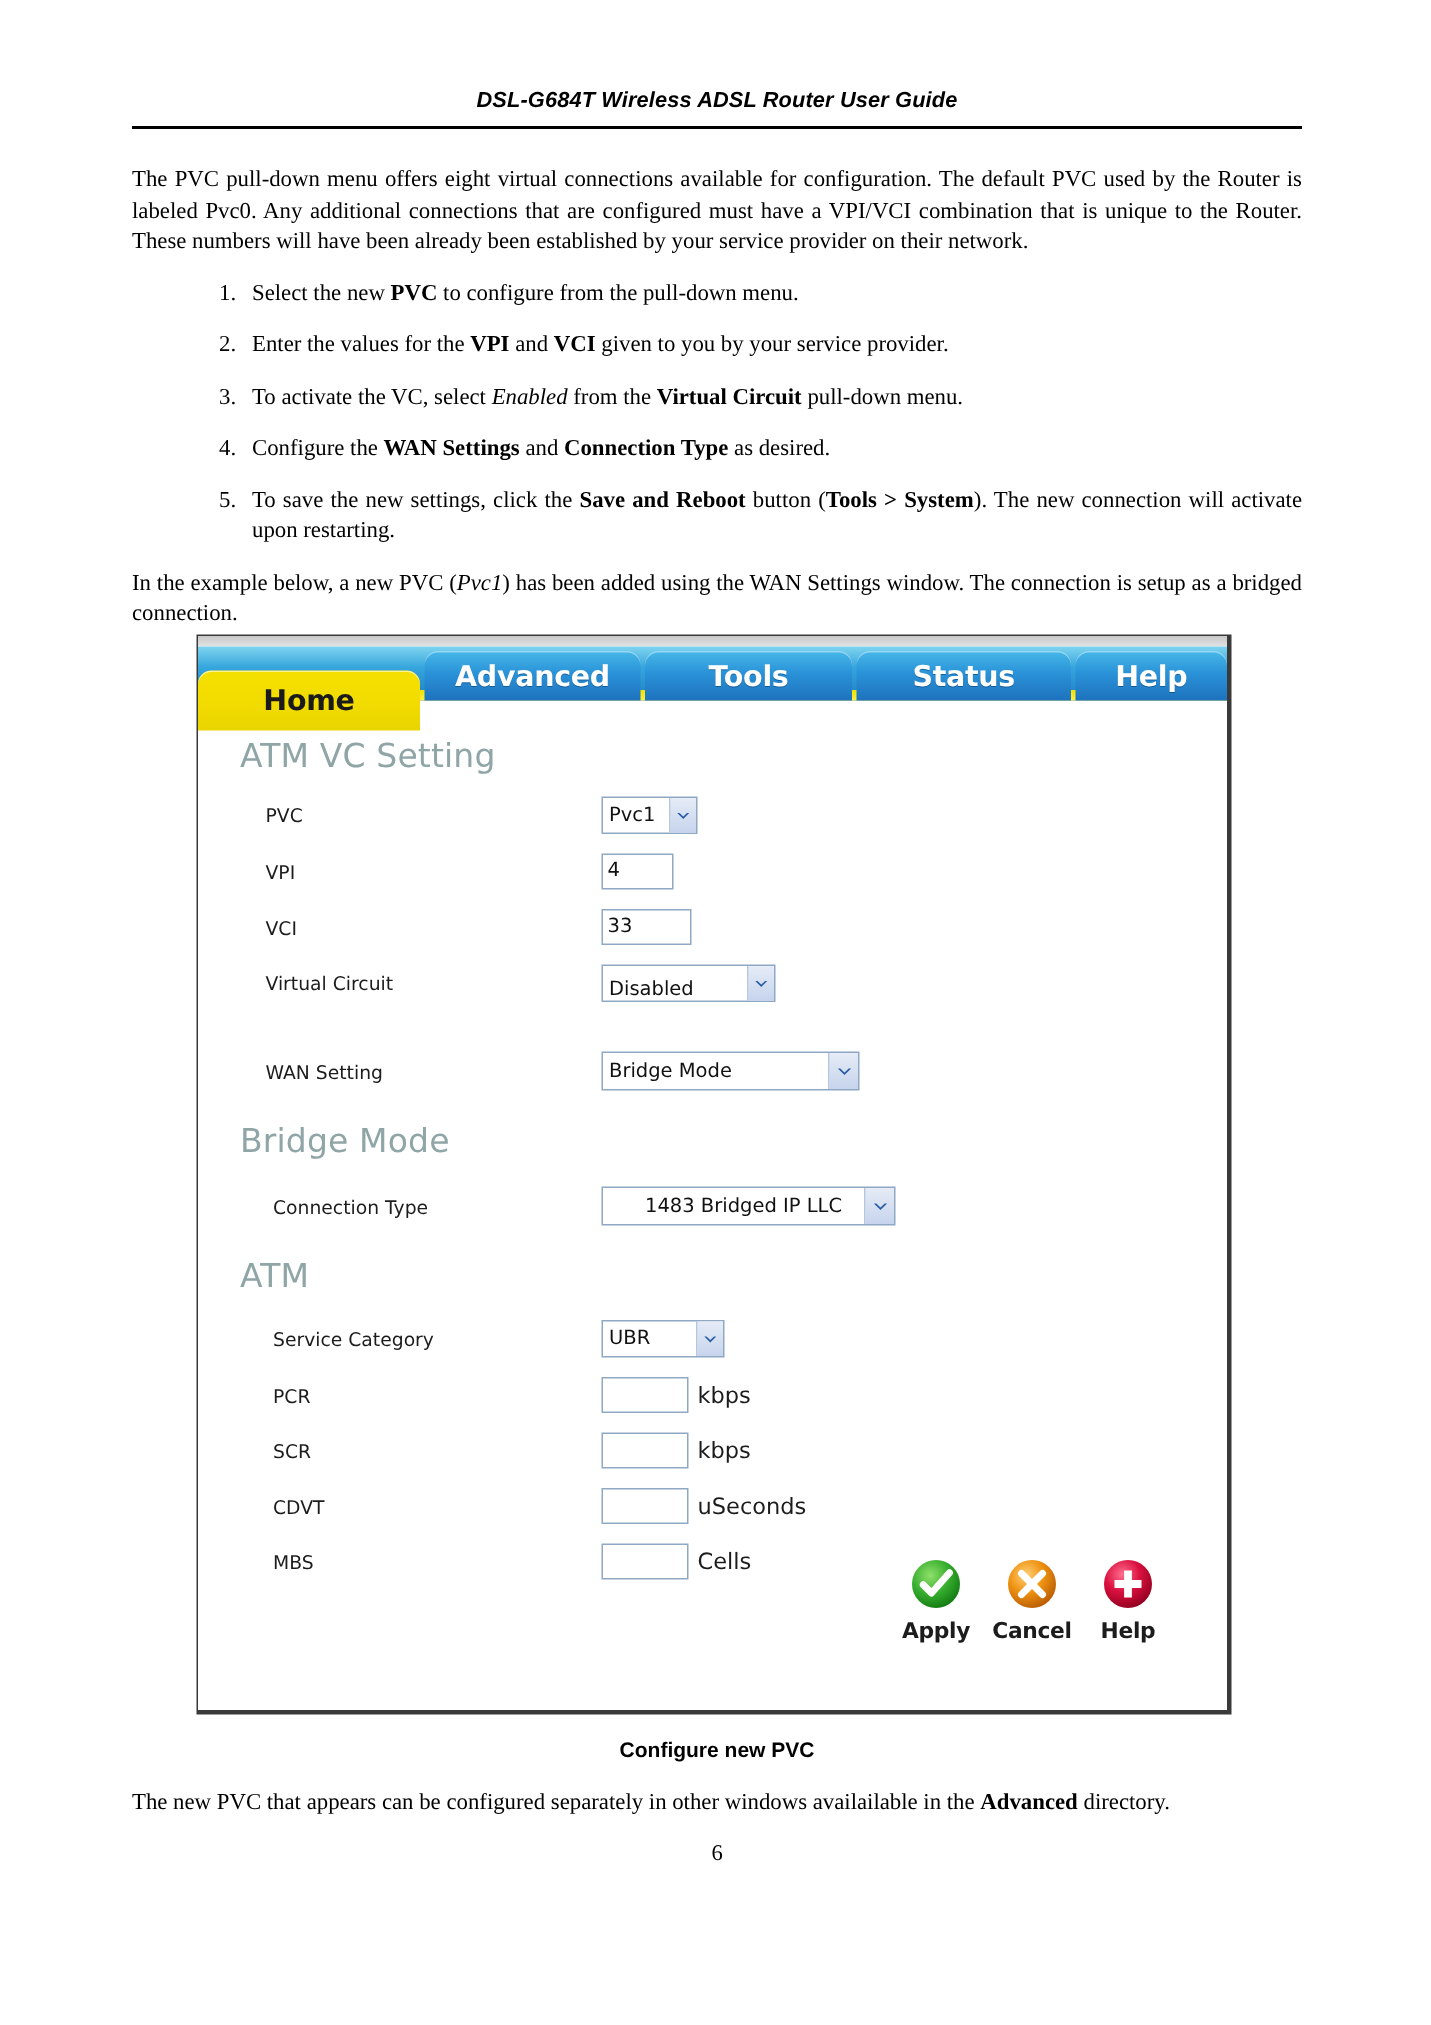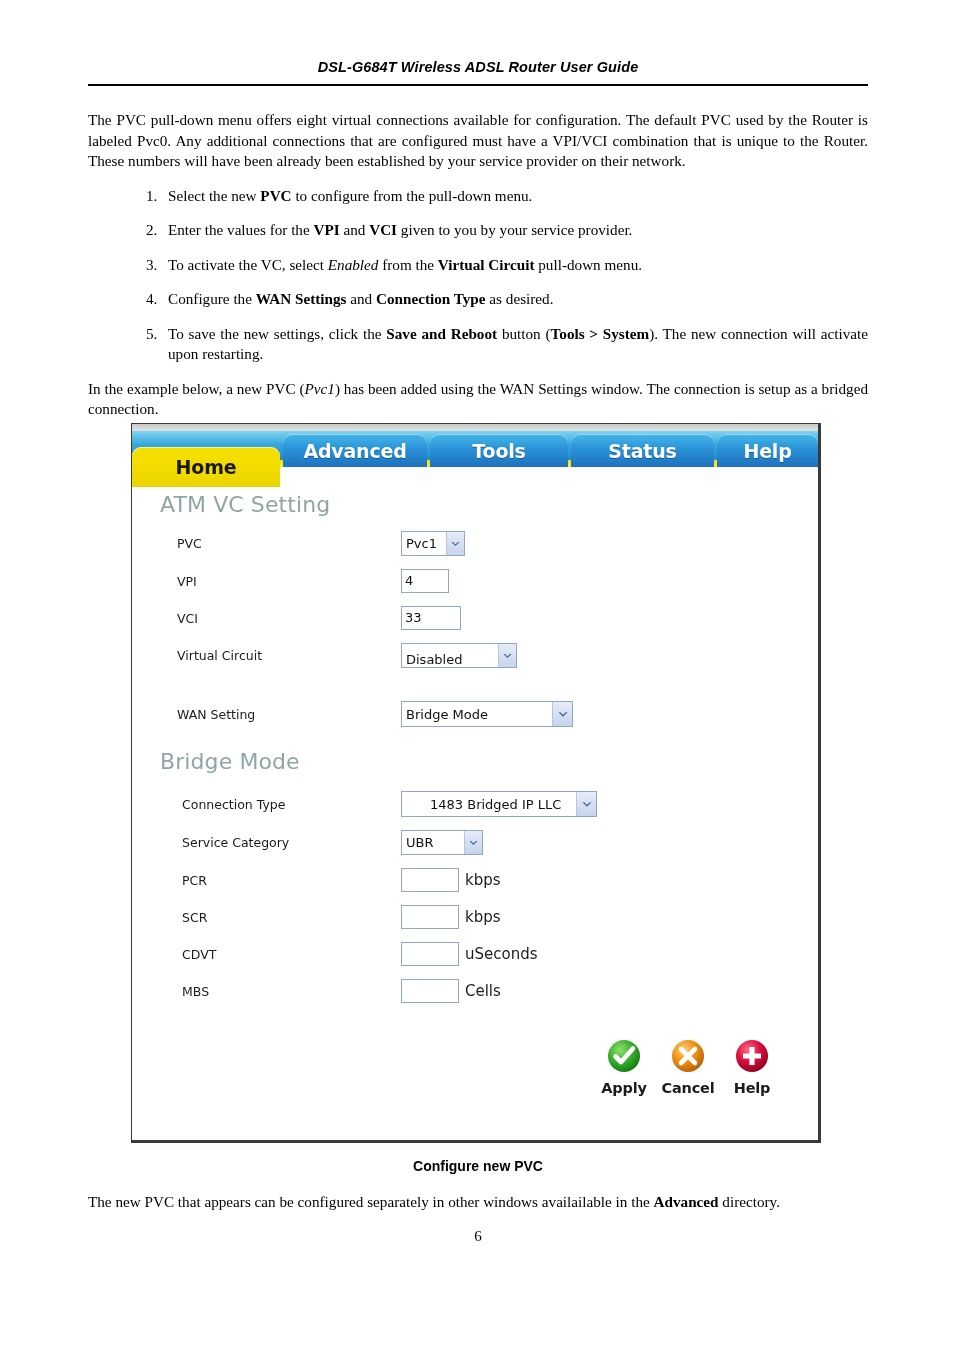--- a/index.html
+++ b/index.html
@@ -400,20 +400,21 @@
       <span class="sel w-conn">
         <span class="selval">1483 Bridged IP LLC</span>
         <span class="arrow">
           <svg width="10" height="7" viewBox="0 0 9 6">
               <path d="M0.5 1 L4.5 5 L8.5 1 L7 1 L4.5 3.4 L2 1 Z" fill="#2a5fa8"></path>
             </svg>
         </span>
       </span>
     </div>
 
+    <div class="sec-title atm">ATM</div>
 
     <div class="frow lvl2">
       <span class="lbl">Service Category</span>
       <span class="sel w-svc">
         <span class="selval">UBR</span>
         <span class="arrow">
           <svg width="9" height="6" viewBox="0 0 9 6">
               <path d="M0.5 1 L4.5 5 L8.5 1 L7 1 L4.5 3.4 L2 1 Z" fill="#2a5fa8"></path>
             </svg>
         </span>

